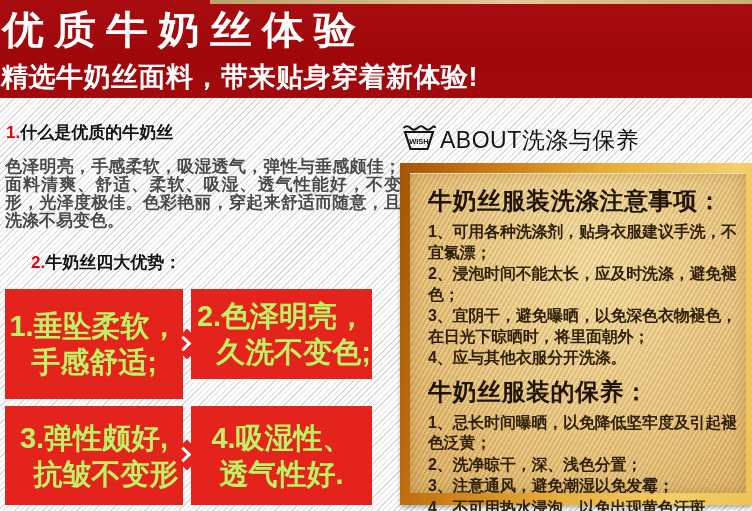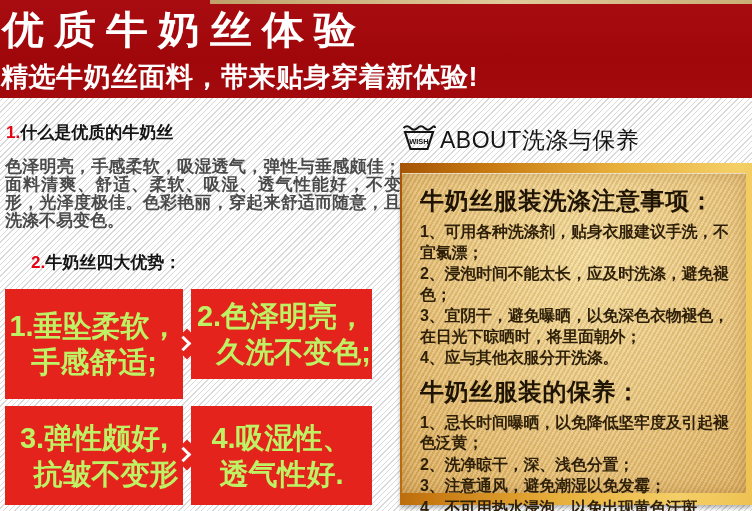--- a/index.html
+++ b/index.html
@@ -40,21 +40,21 @@
   .chev-mark { position:absolute; width:11px; height:11px;
                border-top:3px solid #ffffff; border-right:3px solid #ffffff; transform:rotate(45deg); }
   .mark-r1 { left:178px; top:338px; }
   .mark-r2 { left:178px; top:449px; }
   
   .about-head { position:absolute; left:440px; top:125px; font-size:23px; font-weight:400;
                 color:#151515; letter-spacing:0.5px; white-space:nowrap; }
   .wash-icon { position:absolute; left:402px; top:122px; width:34px; height:29px; }
   .gold-box { position:absolute; left:400px; top:163px; width:352px; height:342px;
               background:linear-gradient(100deg,#a55406 0%,#c87a12 22%,#e7ae3a 52%,#f4cf67 82%,#eec252 100%);
-              padding:10px 6px 12px 2px;
+              padding:10px 6px 12px 10px;
               box-shadow:0 3px 4px rgba(0,0,0,0.28); }
   .gold-inner { width:100%; height:100%;
         background:
           repeating-linear-gradient(120deg, rgba(255,255,255,0.15) 0 2px, rgba(150,95,25,0.14) 2px 4px),
           radial-gradient(ellipse at 55% 28%, #f3dc9c 0%, #e8c67e 50%, #d9a958 100%);
         padding:10px 8px 6px 18px;
         box-shadow:inset 0 1px 0 rgba(255,255,255,0.55), inset 0 0 14px rgba(120,70,10,0.25); }
   .care-title { font-size:24px; font-weight:bold; color:#1f1403; letter-spacing:0.5px;
                 margin:2px 0 5px 0; white-space:nowrap; }
   .care-title.second { margin-top:7px;font-family:Liberation Serif, serif; }

